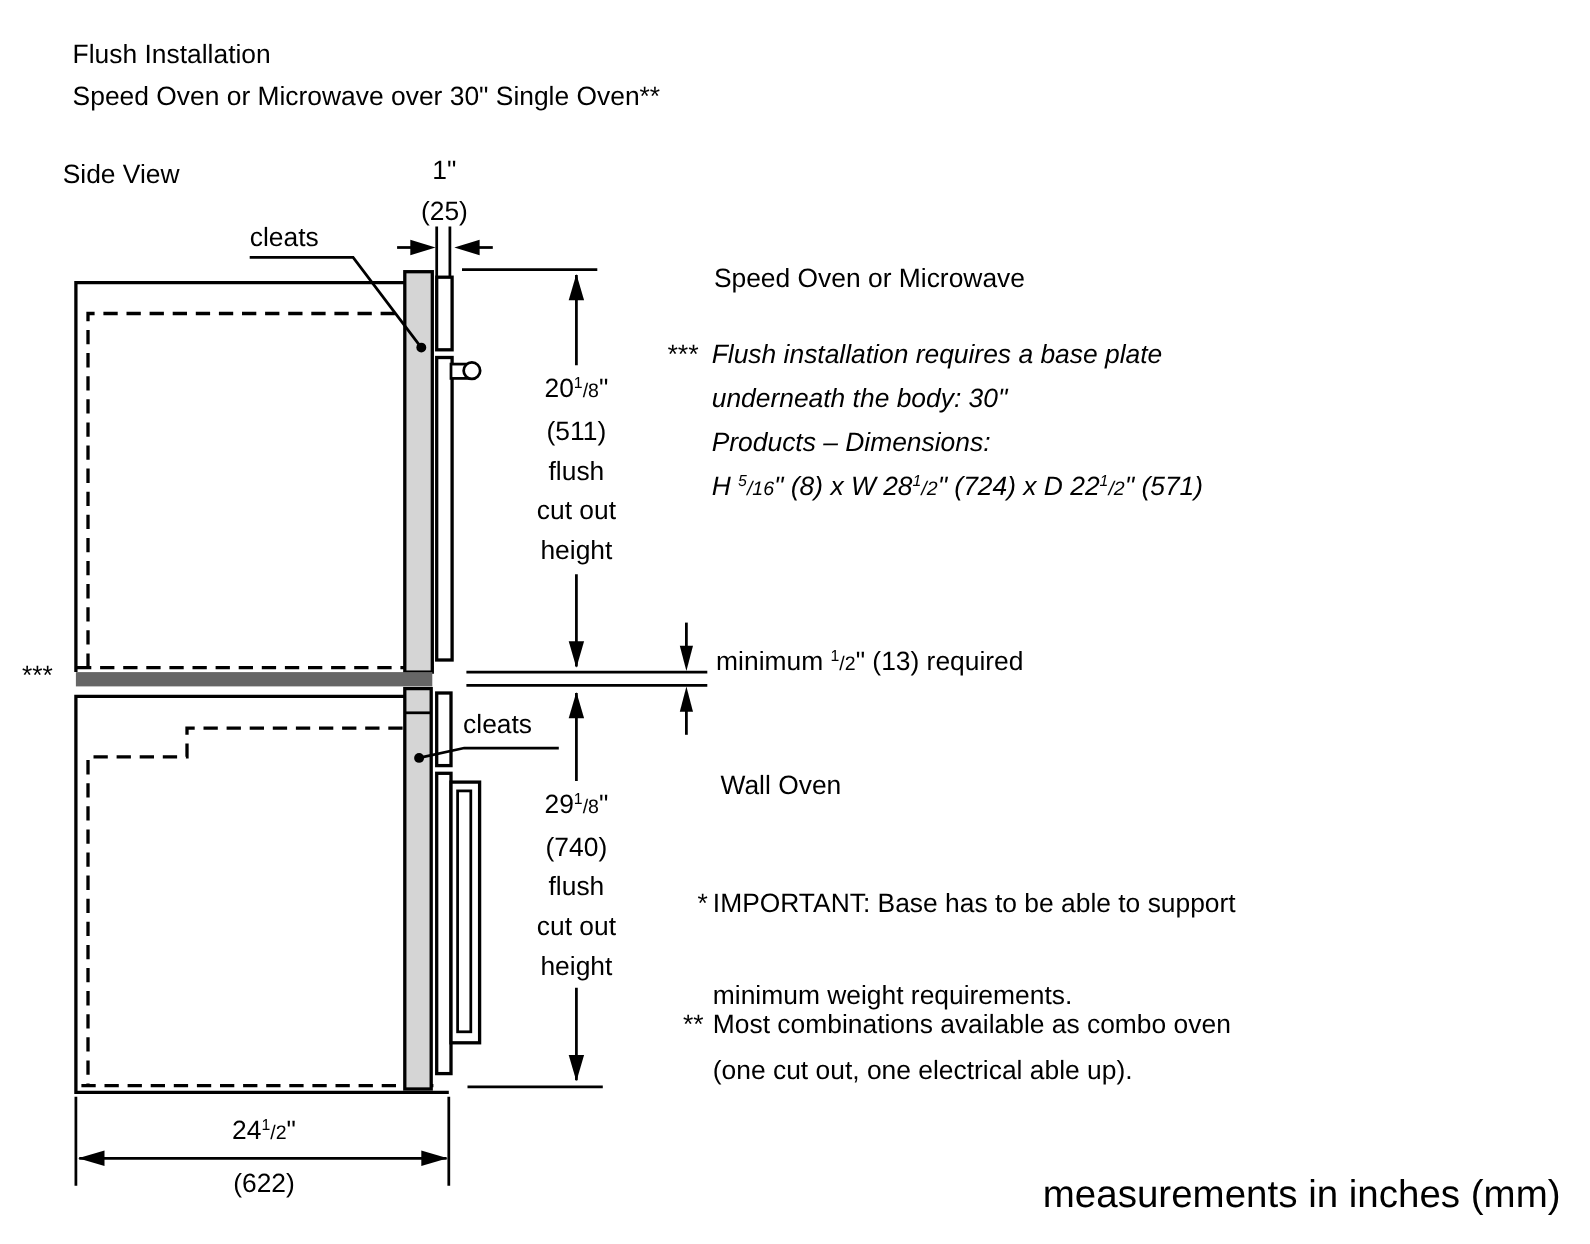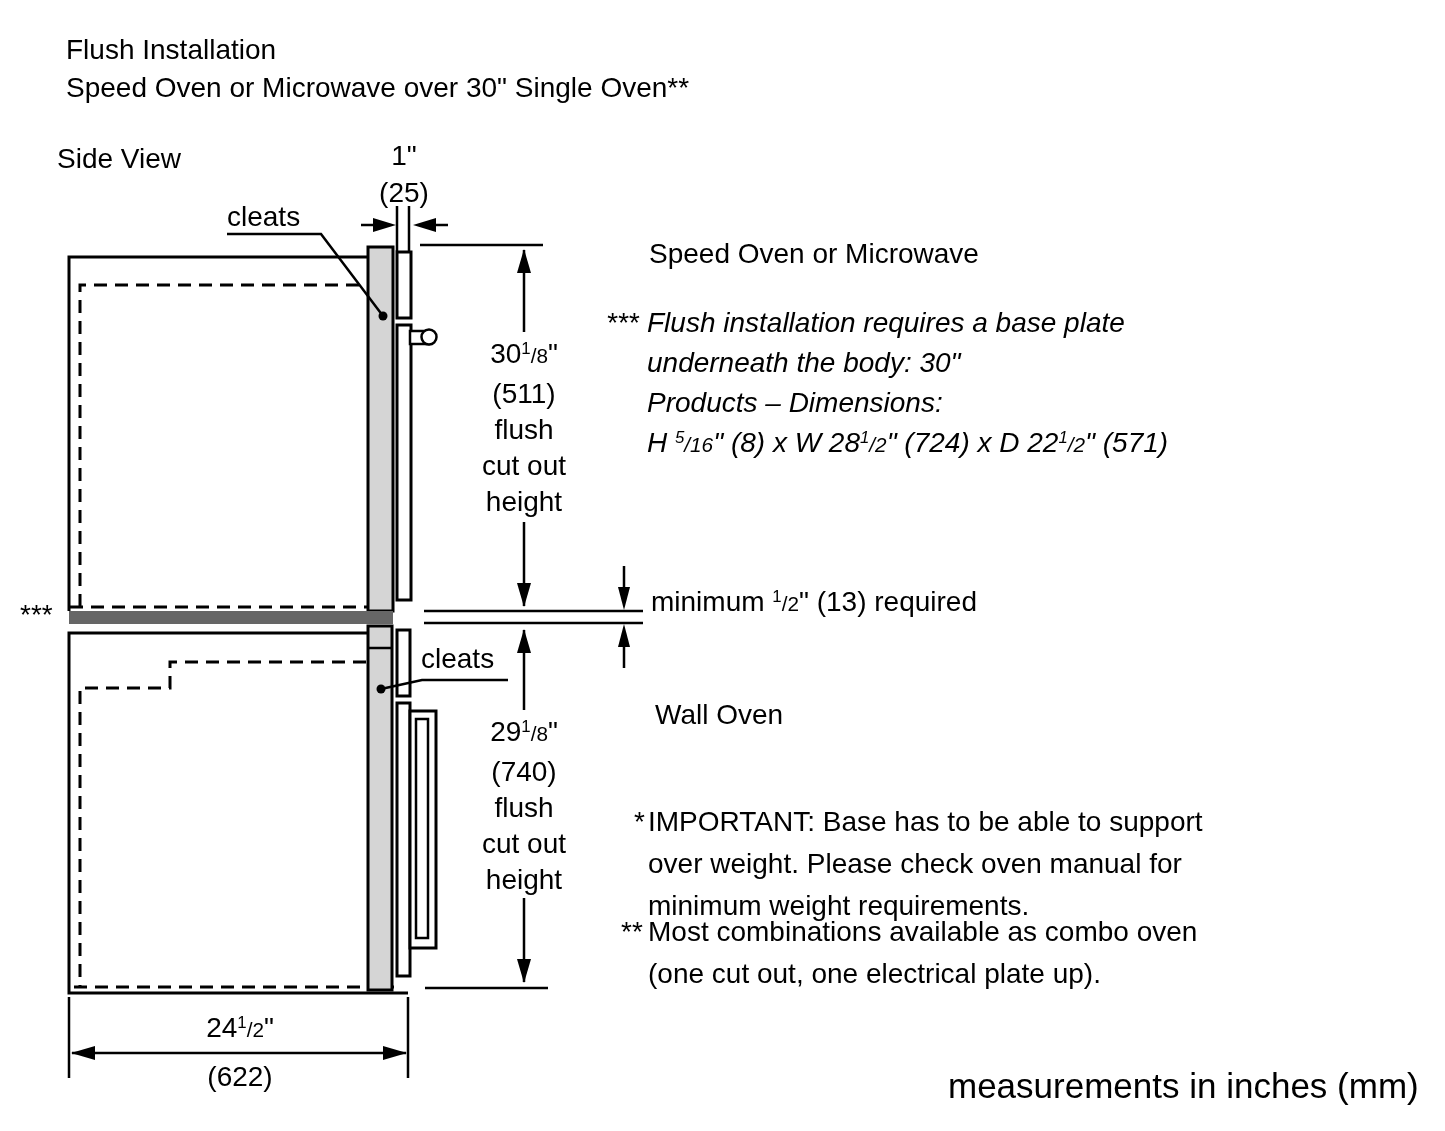--- a/index.html
+++ b/index.html
@@ -2,21 +2,21 @@
 <html><head>
 <meta charset="utf-8">
 <style>
   html,body{margin:0;padding:0;background:#fff;}
   .canvas{
     position:relative;width:1445px;height:1131px;background:#ffffff;
     font-family:"Liberation Sans","DejaVu Sans",sans-serif;color:#000;
     overflow:hidden;
   }
   svg.draw{position:absolute;left:0;top:0;}
-  .t{position:absolute;font-size:28px;line-height:40px;white-space:nowrap;color:#000;}
+  .t{position:absolute;font-size:24px;line-height:40px;white-space:nowrap;color:#000;}
   .cx{transform:translateX(-50%);text-align:center;}
   .dim{line-height:36px;}
   .sup{font-size:60%;position:relative;top:-0.55em;}
   .den{font-size:74%;}
   .mk3{display:inline-block;width:41px;}
   .ind3{margin-left:41px;}
   .mk1{display:inline-block;width:14px;}
   .ind1{margin-left:14px;}
   .mk2{display:inline-block;width:27px;}
   .ind2{margin-left:27px;}
@@ -98,21 +98,21 @@
 
   <div class="t cx" style="left:404px;top:136px;">1"</div>
   <div class="t cx" style="left:404px;top:173px;">(25)</div>
 
   <div class="t" style="left:227px;top:197px;">cleats</div>
   <div class="t" style="left:421px;top:639px;">cleats</div>
 
   <div class="t" style="left:20px;top:595px;">***</div>
 
   <div class="t cx dim" style="left:524px;top:336px;">
-    <div><span>30</span><span class="sup">1</span><span class="den">/8</span><span>"</span></div>
+    <div><span>20</span><span class="sup">1</span><span class="den">/8</span><span>"</span></div>
     <div>(511)</div>
     <div>flush</div>
     <div>cut out</div>
     <div>height</div>
   </div>
 
   <div class="t cx dim" style="left:524px;top:714px;">
     <div><span>29</span><span class="sup">1</span><span class="den">/8</span><span>"</span></div>
     <div>(740)</div>
     <div>flush</div>
@@ -135,24 +135,24 @@
   </div>
 
   <div class="t" style="left:651px;top:580px;line-height:43px;">
     <span><span>minimum </span><span class="sup">1</span><span class="den">/2</span><span>" (13) required</span></span><br>
   </div>
 
   <div class="t" style="left:655px;top:695px;">Wall Oven</div>
 
   <div class="t" style="left:634px;top:769px;line-height:42px;margin-top:32px;">
     <span class="mk1">*</span><span>IMPORTANT: Base has to be able to support</span><br>
-    <span class="ind1">over weight. Please check oven manual for</span><br>
+    <br>
     <span class="ind1">minimum weight requirements.</span>
   </div>
 
   <div class="t" style="left:621px;top:911px;line-height:42px;">
     <span class="mk2">**</span><span>Most combinations available as combo oven</span><br>
-    <span class="ind2">(one cut out, one electrical plate up).</span>
+    <span class="ind2">(one cut out, one electrical able up).</span>
   </div>
 
   <div class="t" style="left:948px;top:1066px;font-size:35px;">measurements in inches (mm)</div>
 
 </div>
 
 </body></html>

